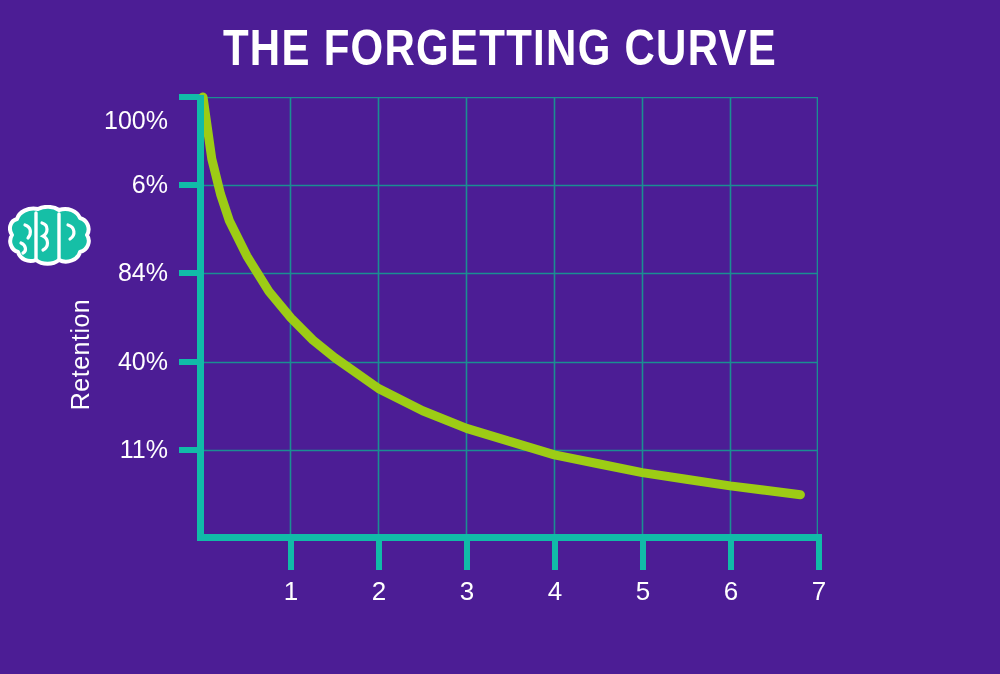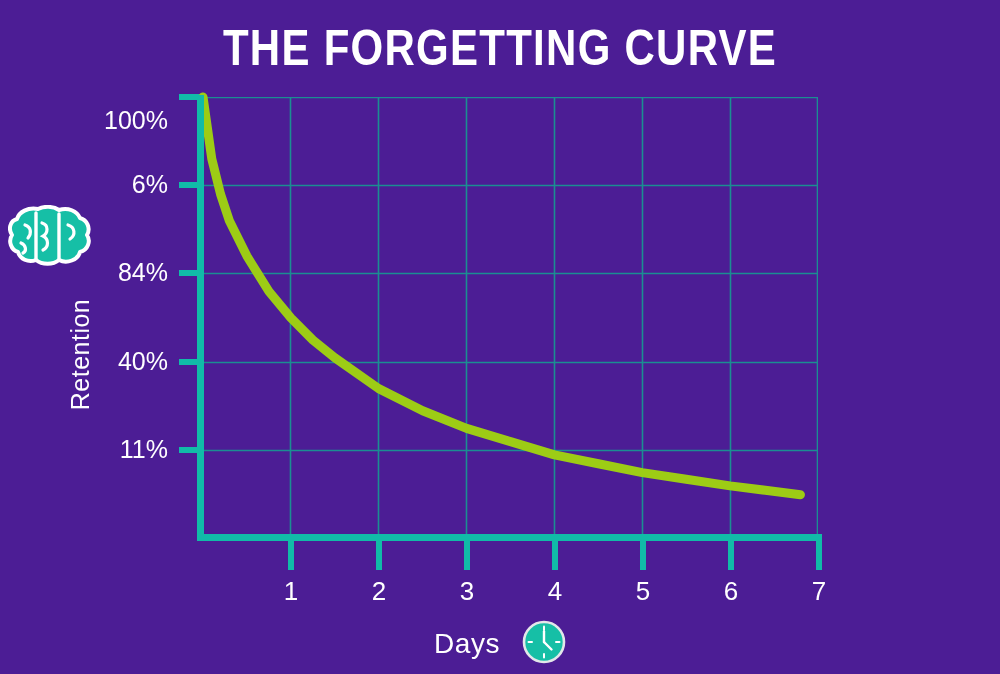--- a/index.html
+++ b/index.html
@@ -190,30 +190,14 @@
   <div class="xtick" style="left:816px;"></div>
 
   <div class="xlabel-tick" style="left:271px;">1</div>
   <div class="xlabel-tick" style="left:359px;">2</div>
   <div class="xlabel-tick" style="left:447px;">3</div>
   <div class="xlabel-tick" style="left:535px;">4</div>
   <div class="xlabel-tick" style="left:623px;">5</div>
   <div class="xlabel-tick" style="left:711px;">6</div>
   <div class="xlabel-tick" style="left:799px;">7</div>
 
-  <div class="axis-title-x-wrap">
-    <span class="axis-title-x">Days</span>
-    <span class="clock-icon">
-      <svg width="44" height="44" viewBox="0 0 44 44" xmlns="http://www.w3.org/2000/svg">
-        <circle cx="22" cy="22" r="20" fill="#16bfa6" stroke="#e3e7ea" stroke-width="2.6"></circle>
-        <g stroke="#ffffff" stroke-width="2" stroke-linecap="round">
-          <line x1="22" y1="6.5" x2="22" y2="10"></line>
-          <line x1="37.5" y1="22" x2="34" y2="22"></line>
-          <line x1="22" y1="37.5" x2="22" y2="34"></line>
-          <line x1="6.5" y1="22" x2="10" y2="22"></line>
-        </g>
-        <line x1="22" y1="22" x2="22" y2="11.5" stroke="#ffffff" stroke-width="2.4" stroke-linecap="round"></line>
-        <line x1="22" y1="22" x2="29.5" y2="29.5" stroke="#ffffff" stroke-width="2.4" stroke-linecap="round"></line>
-      </svg>
-    </span>
-  </div>
 
 </div>
 
 </body></html>

